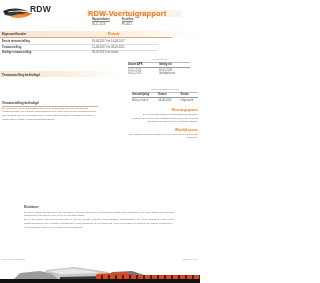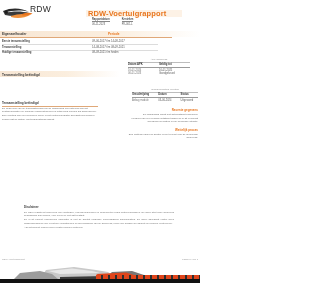--- a/index.html
+++ b/index.html
@@ -9,21 +9,21 @@
     color:#3b3b3b;overflow:hidden;position:relative;
     -webkit-font-smoothing:none;
   }
   .page{position:absolute;inset:0;overflow:hidden;}
 
   
   .logo{position:absolute;left:2px;top:3px;width:56px;height:20px;}
   .logo svg{display:block;}
   .logo-text{
     position:absolute;left:30px;top:4px;
-    font-size:8.5px;font-weight:normal;color:#2b2b2b;letter-spacing:.2px;
+    font-size:8.5px;font-weight:bold;color:#2b2b2b;letter-spacing:.2px;
   }
   .doc-title{
     position:absolute;left:88px;top:9px;
     font-size:7.5px;font-weight:bold;color:#e8761f;
     letter-spacing:.1px;white-space:nowrap;
   }
   .title-underlay{
     position:absolute;left:86px;top:10px;width:96px;height:7px;
     background:#fdf0e2;opacity:.85;
   }

